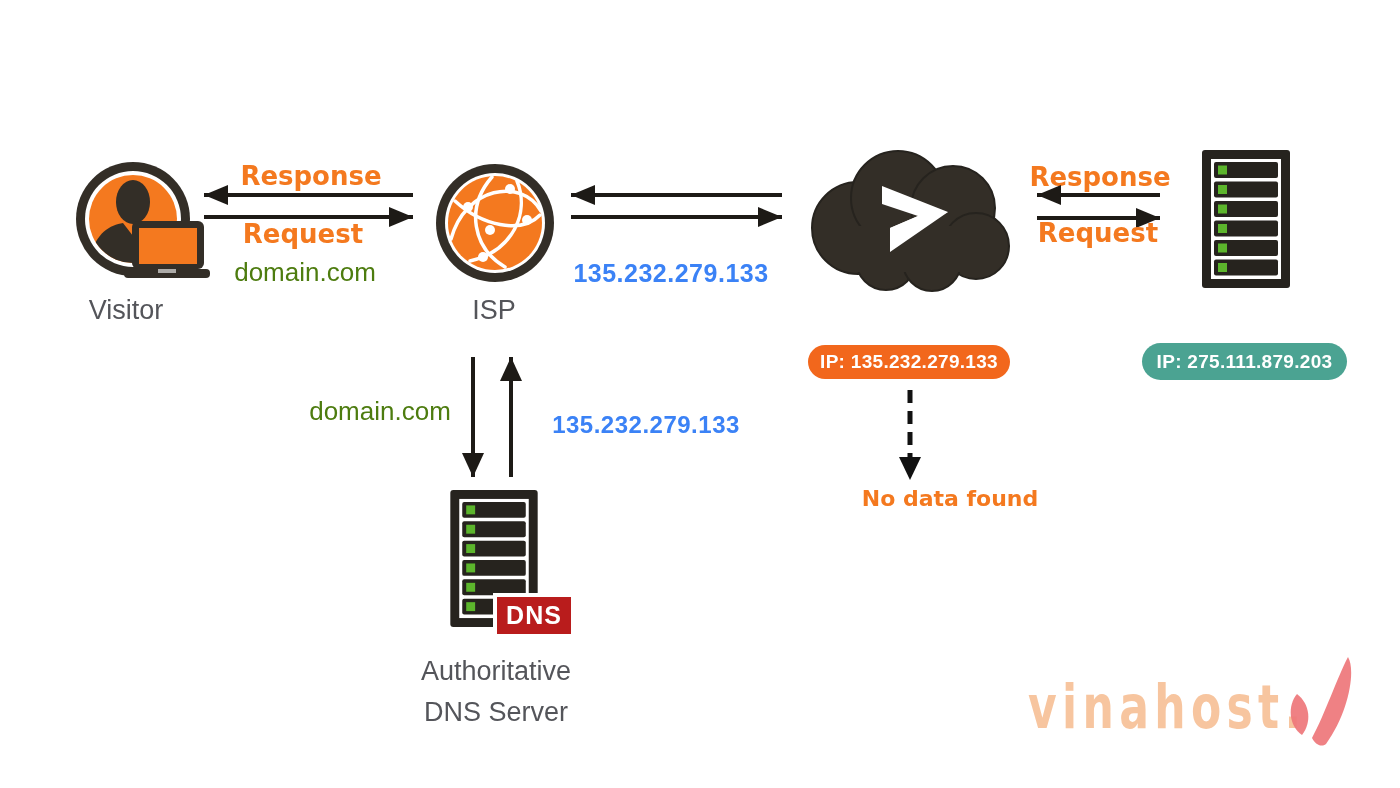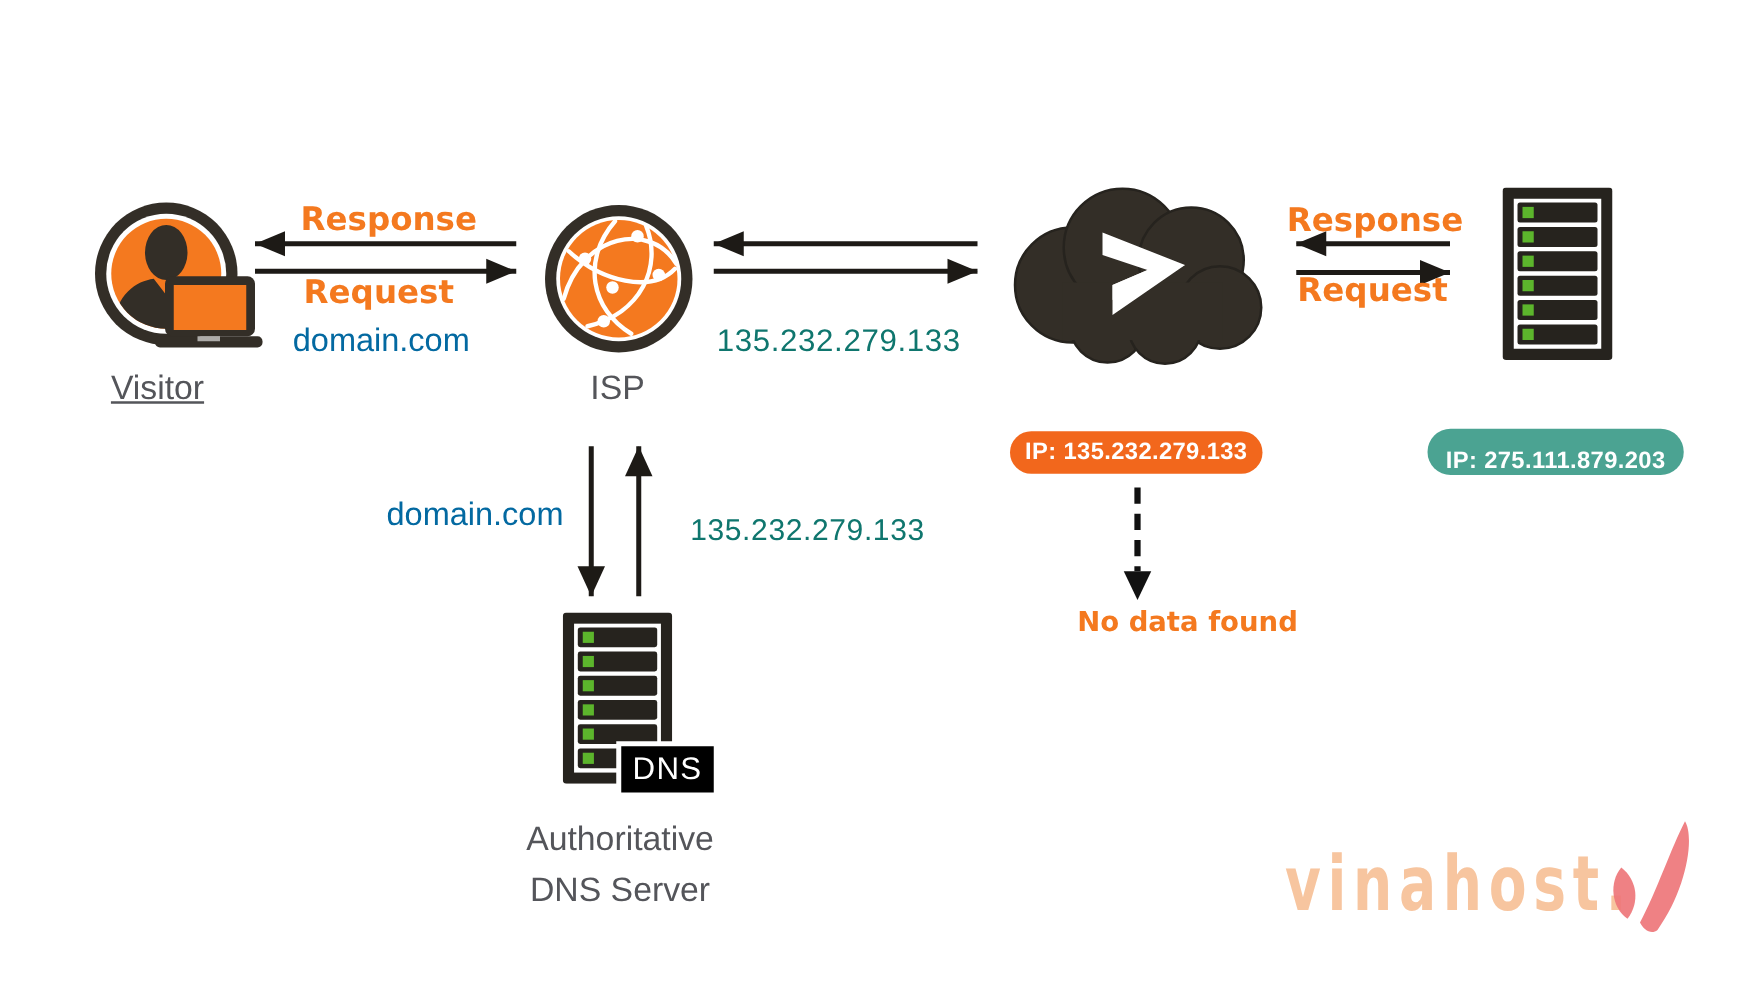--- a/index.html
+++ b/index.html
@@ -10,39 +10,39 @@
   .abs { position:absolute; }
   .ctr { transform:translateX(-50%); white-space:nowrap; }
 
   
   .node-label { color:#54555a; font-size:27px; }
   .node-label.big { font-size:28px; }
   .orange-word {
     color:#F4791F; font-weight:bold; font-size:26px;
     font-family:"DejaVu Sans", sans-serif;
   }
-  .black-word { color:#0369a1; font-size:26px; }
+  .black-word { color:#4d7c0f; font-size:26px; }
   .ip-word {
-    color:#0f766e; font-weight:normal; font-size:23px;
+    color:#3b82f6; font-weight:bold; font-size:23px;
     font-family:"Liberation Sans", sans-serif; letter-spacing:.5px;
   }
   .nodata-word {
     color:#F4791F; font-weight:bold; font-size:22px;
     font-family:"DejaVu Sans", sans-serif;
     margin-left:28px;
   }
 
   
   .pill {
     display:flex; align-items:center; justify-content:center;
     color:#fff; font-weight:bold; font-size:19px; border-radius:19px;
     letter-spacing:.3px;
   }
   .pill.orange { background:#F2671C; }
-  .pill.teal   { background:#4BA392;align-items:flex-end; }
+  .pill.teal   { background:#4BA392; }
 
   
   .h-line { height:4px; background:#1d1a16; }
   .h-line.head-left::before {
     content:""; position:absolute; left:0; top:-8px; width:0; height:0;
     border-top:10px solid transparent; border-bottom:10px solid transparent;
     border-right:24px solid #1d1a16;
   }
   .h-line.head-right::after {
     content:""; position:absolute; right:0; top:-8px; width:0; height:0;
@@ -58,21 +58,21 @@
   }
   .v-line.head-up::before {
     content:""; position:absolute; top:0; left:50%; margin-left:-11px;
     width:0; height:0;
     border-left:11px solid transparent; border-right:11px solid transparent;
     border-bottom:24px solid #1d1a16;
   }
 
   
   .dns-badge {
-    background:#000000; color:#fff; font-weight:normal; font-size:25px;
+    background:#b91c1c; color:#fff; font-weight:bold; font-size:25px;
     display:flex; align-items:center; justify-content:center;
     box-shadow:0 0 0 4px #ffffff; letter-spacing:1px;
   }
 
   
   .brand-text {
     color:rgba(243,166,108,0.65); font-weight:bold; font-size:58px;
     font-family:"DejaVu Sans", sans-serif; letter-spacing:7px;
     transform:scaleX(0.76) scaleY(1.05); transform-origin:left bottom;
     white-space:nowrap;
@@ -93,21 +93,21 @@
       </clipPath>
     <g clip-path="url(#visClip)" fill="#332E27">
       <ellipse cx="63" cy="47" rx="17" ry="22"></ellipse>
       <path d="M 20 110 C 22 80 39 70 53 68 L 63 81 L 73 68 C 87 70 104 80 106 110 Z"></path>
     </g>
     <rect x="62" y="66" width="72" height="48" rx="6" fill="#332E27"></rect>
     <rect x="69" y="73" width="58" height="36" fill="#F4791F"></rect>
     <rect x="54" y="114" width="86" height="9" rx="4" fill="#332E27"></rect>
     <rect x="88" y="114" width="18" height="4" fill="#ffffff" opacity="0.6"></rect>
   </svg>
-  <div class="abs ctr node-label" style="left:126px; top:295px;text-decoration:underline;">Visitor</div>
+  <div class="abs ctr node-label" style="left:126px; top:295px;">Visitor</div>
 
   <div class="abs ctr orange-word" style="left:311px; top:161px;">Response</div>
   <div class="abs h-line head-left" style="left:204px; top:193px; width:209px;"></div>
   <div class="abs h-line head-right" style="left:204px; top:215px; width:209px;"></div>
   <div class="abs ctr orange-word above" style="left:303px; top:219px;">Request</div>
   <div class="abs ctr black-word" style="left:305px; top:257px;">domain.com</div>
 
   <svg class="abs" style="left:433px; top:161px;" width="124" height="124" viewBox="0 0 124 124">
     <circle cx="62" cy="62" r="59" fill="#332E27"></circle>
     <circle cx="62" cy="62" r="50" fill="#ffffff"></circle>

